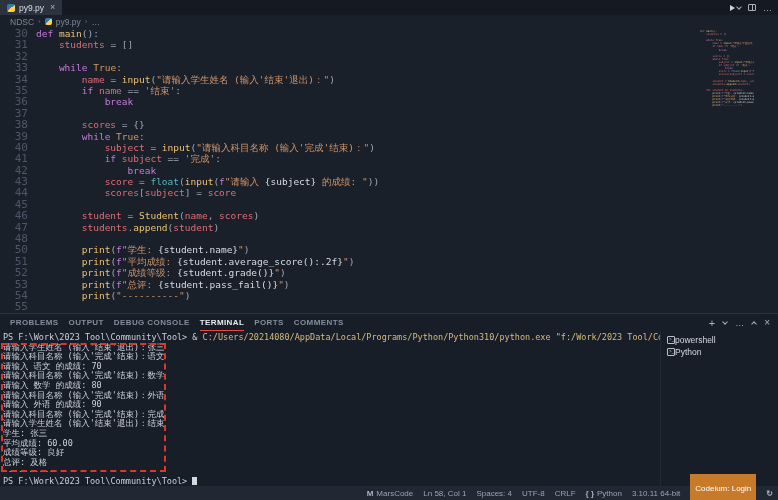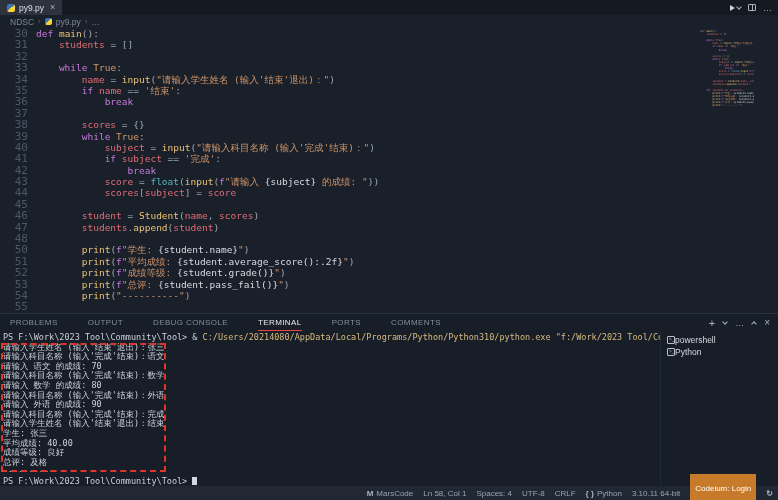--- a/index.html
+++ b/index.html
@@ -30,21 +30,21 @@
   .gutter{ width:36px; flex:0 0 auto; text-align:right; padding-right:8px; color:#4e5768; font-size:11px;}
   .code{ white-space:pre;}
   .tk-kw{color:#c678dd;} .tk-var{color:#e06c75;} .tk-fn{color:#ebc275;}
   .tk-cls{color:#ebc275;} .tk-bi{color:#56b6c2;} .tk-str{color:#cf9468;}
   .tk-num{color:#d19a66;} .tk-pun{color:#9da5b4;} .tk-op{color:#9da5b4;}
   .tk-plain{color:#c3cad6;} .tk-expr{color:#d7dbe2;} .tk-fpre{color:#c678dd;}
   .minimap{ position:absolute; top:2px; right:24px; width:54px; overflow:hidden; opacity:.95;}
   .minimap .code-row{ font-size:2.6px; line-height:3.1px; height:3.1px;}
   
   .panel{ height:173px; border-top:1px solid #2b3240; background:#181e28; position:relative;}
-  .ptabs{ height:17px; display:flex; align-items:center; gap:30px; padding-left:10px; position:relative;}
+  .ptabs{ height:17px; display:flex; align-items:center; gap:10px; padding-left:10px; position:relative;font-weight:bold;}
   .ptab{ color:#848d9c; font-size:8px; letter-spacing:.4px; height:17px; display:flex; align-items:center; cursor:pointer;}
   .ptab.active{ color:#e8ebf0; border-bottom:1px solid #ef4444;}
   .panel-actions{ position:absolute; right:8px; top:0; height:17px; display:flex; align-items:center; gap:8px; color:#aab2c0; font-size:10px;}
   .panel-body{ display:flex; height:156px;}
   .term{ flex:1 1 auto; position:relative; padding:2px 0 0 3px; overflow:hidden;
     font-family:"DejaVu Sans Mono","Liberation Mono",monospace; font-size:8.5px; line-height:9.6px;}
   .tline{ white-space:pre; height:9.6px;}
   .t-prompt{ color:#c9cfd9;} .t-plain{ color:#c9cfd9;} .t-cmd{ color:#d7ba7d;} .t-out{ color:#ccd2db;margin-top:30px;}
   .cursor{ display:inline-block; width:4.5px; height:8.5px; background:#d2d8e0; vertical-align:-1.5px;}
   .redbox{ position:absolute; left:1px; top:12px; width:165px; height:129px;
@@ -171,21 +171,21 @@
           <div class="tline"><span class="t-out">请输入学生姓名 (输入'结束'退出)：张三</span></div>
           <div class="tline"><span class="t-out">请输入科目名称 (输入'完成'结束)：语文</span></div>
           <div class="tline"><span class="t-out">请输入 语文 的成绩: 70</span></div>
           <div class="tline"><span class="t-out">请输入科目名称 (输入'完成'结束)：数学</span></div>
           <div class="tline"><span class="t-out">请输入 数学 的成绩: 80</span></div>
           <div class="tline"><span class="t-out">请输入科目名称 (输入'完成'结束)：外语</span></div>
           <div class="tline"><span class="t-out">请输入 外语 的成绩: 90</span></div>
           <div class="tline"><span class="t-out">请输入科目名称 (输入'完成'结束)：完成</span></div>
           <div class="tline"><span class="t-out">请输入学生姓名 (输入'结束'退出)：结束</span></div>
           <div class="tline"><span class="t-out">学生: 张三</span></div>
-          <div class="tline"><span class="t-out">平均成绩: 40.00</span></div>
+          <div class="tline"><span class="t-out">平均成绩: 60.00</span></div>
           <div class="tline"><span class="t-out">成绩等级: 良好</span></div>
           <div class="tline"><span class="t-out">总评: 及格</span></div>
           <div class="tline"><span class="t-out">----------</span></div>
           <div class="tline"><span class="t-prompt">PS F:\Work\2023 Tool\Community\Tool&gt; </span><span class="cursor"></span></div>
         </div>
       <div class="termlist" id="terminal-list">
           <div class="trow">
             <span class="ticon">&gt;_</span>
             <span>powershell</span>
           </div>

